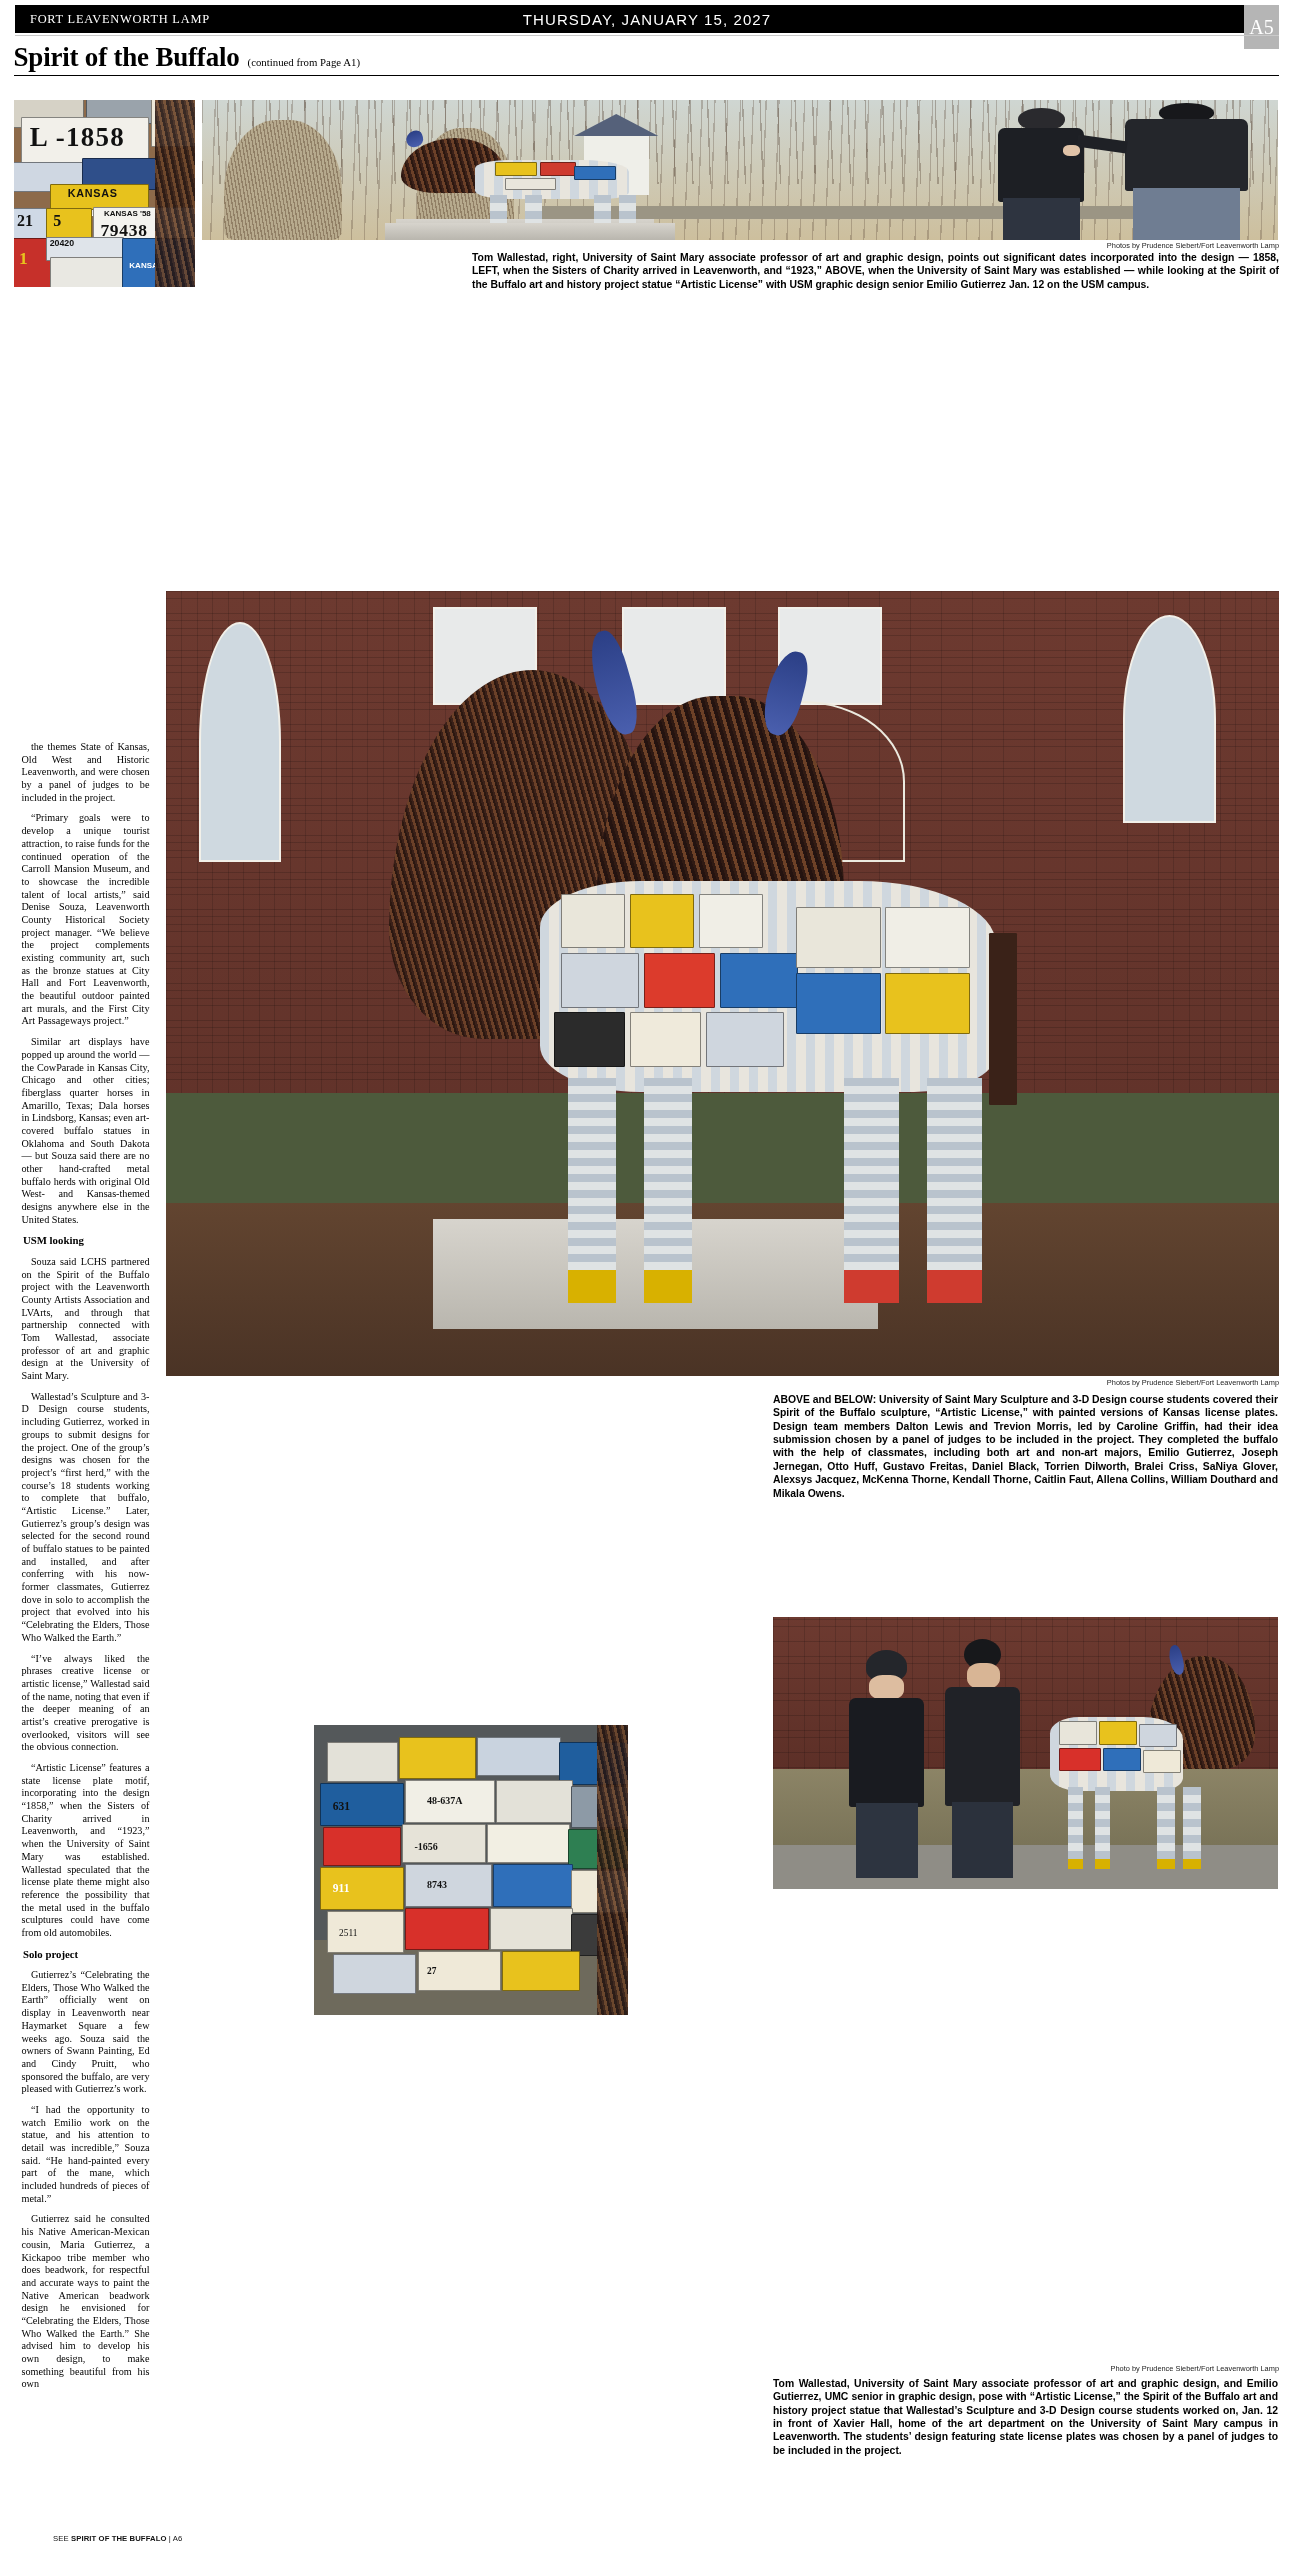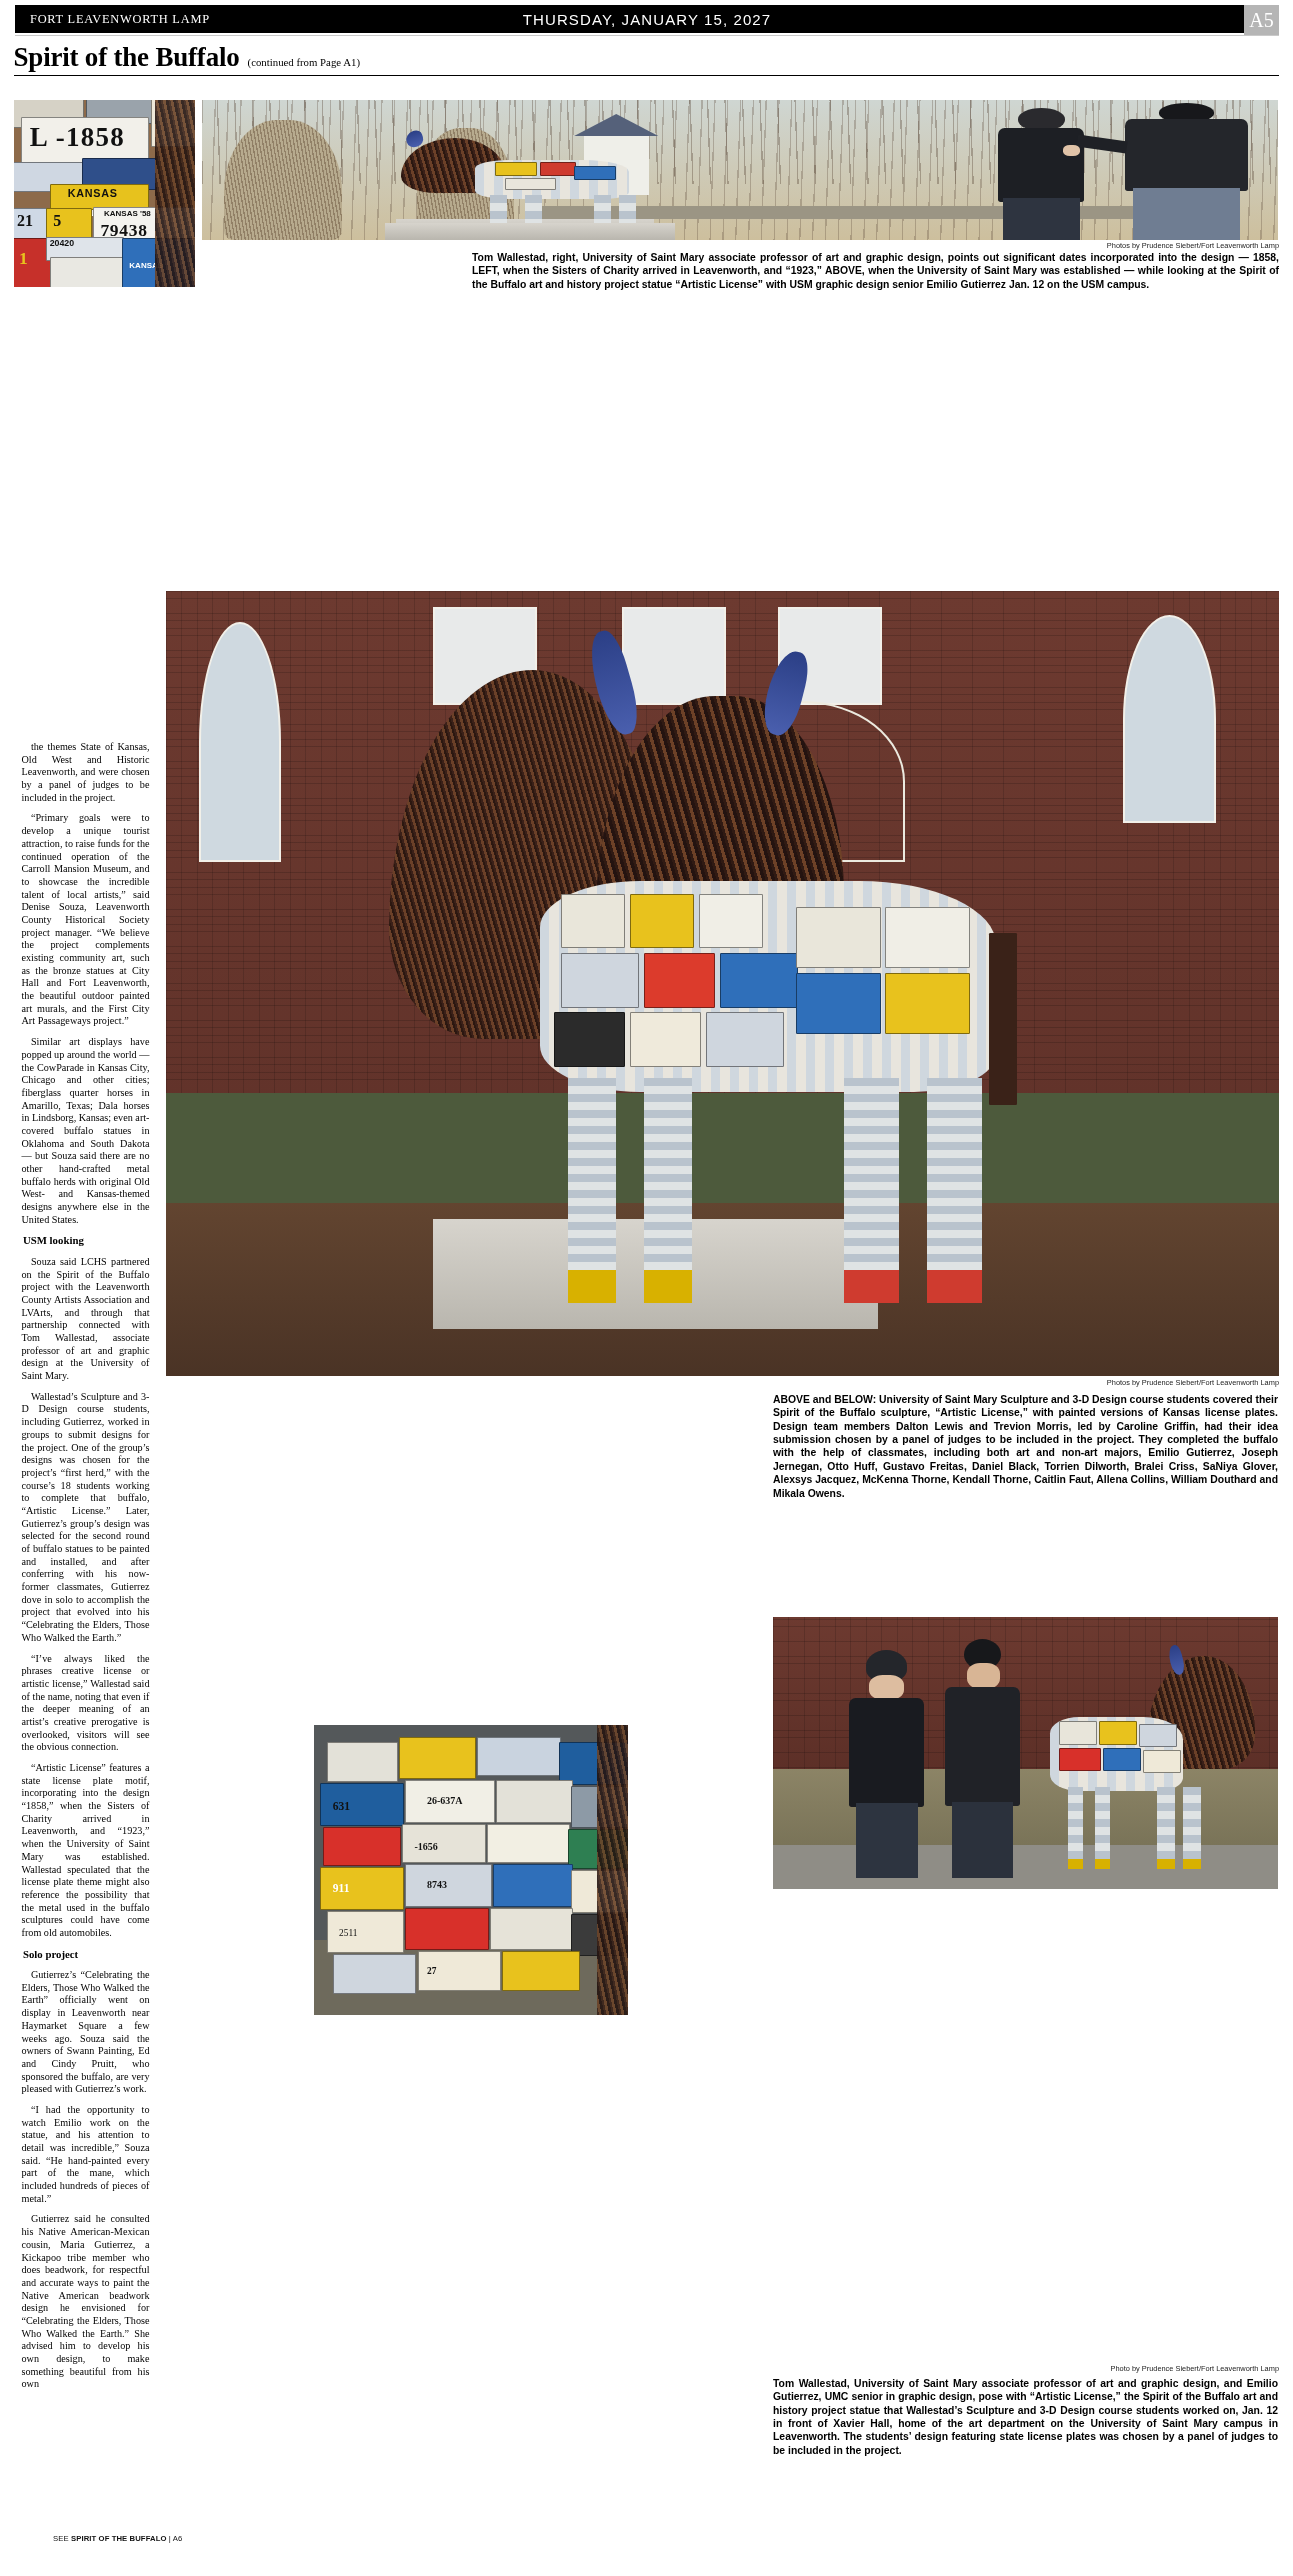--- a/index.html
+++ b/index.html
@@ -4,21 +4,21 @@
 <style>
   html,body{margin:0;padding:0;background:#ffffff;}
   body{width:1293px;height:2576px;font-family:"Liberation Serif",serif;color:#000;position:relative;overflow:hidden;}
 
   
   .masthead{position:absolute;left:15px;top:5.4px;width:1264px;height:28px;background:#000;display:flex;align-items:center;}
   .mast-name{color:#fff;font-family:"Liberation Serif",serif;font-size:13.5px;letter-spacing:0.8px;margin-left:15px;
              transform:scaleX(.92);transform-origin:left center;white-space:nowrap;}
   .mast-date{color:#fff;font-family:"Liberation Sans",sans-serif;font-size:15px;letter-spacing:1.1px;
              position:absolute;left:50%;transform:translateX(-50%);white-space:nowrap;font-weight:400;}
-  .mast-page{position:absolute;right:0;top:0;width:35px;height:31px;background:#b5b5b5;color:#fff;
+  .mast-page{position:absolute;right:0;top:0;width:35px;height:44px;background:#b5b5b5;color:#fff;
              font-family:"Liberation Serif",serif;font-size:20px;display:flex;align-items:center;justify-content:center;}
   .mast-rule{position:absolute;left:15px;top:35px;width:1264px;height:0.7px;background:#c9c9c9;}
 
   
   .headline-wrap{position:absolute;left:13.5px;top:44px;display:flex;align-items:baseline;}
   .headline{font-family:"Liberation Serif",serif;font-weight:bold;font-size:27px;letter-spacing:-0.2px;line-height:1;}
   .cont{font-family:"Liberation Serif",serif;font-size:10.8px;margin-left:8px;}
   .head-rule{position:absolute;left:13.5px;top:75px;width:1265px;height:0.7px;background:#000;}
 
   
@@ -254,21 +254,21 @@
   <div class="plate" style="left:57%;top:48%;width:25%;height:14%;background:#2f6fba;"></div>
   <div class="plate" style="left:82%;top:50%;width:20%;height:14%;background:#efe9d8;"></div>
   <div class="plate" style="left:4%;top:64%;width:24%;height:14%;background:#efe9d8;"></div>
   <div class="plate" style="left:29%;top:63%;width:26%;height:14%;background:#d8302a;"></div>
   <div class="plate" style="left:56%;top:63%;width:26%;height:14%;background:#e6e3d8;"></div>
   <div class="plate" style="left:82%;top:65%;width:20%;height:14%;background:#3b3b3b;"></div>
   <div class="plate" style="left:6%;top:79%;width:26%;height:13%;background:#cfd6de;"></div>
   <div class="plate" style="left:33%;top:78%;width:26%;height:13%;background:#efe9d8;"></div>
   <div class="plate" style="left:60%;top:78%;width:24%;height:13%;background:#e8c21d;"></div>
   <div style="position:absolute;left:6%;top:26%;color:#111;font-family:'Liberation Serif',serif;font-weight:bold;font-size:11.5px;">631</div>
-  <div style="position:absolute;left:36%;top:24%;color:#111;font-family:'Liberation Serif',serif;font-weight:bold;font-size:10px;">26-637A</div>
+  <div style="position:absolute;left:36%;top:24%;color:#111;font-family:'Liberation Serif',serif;font-weight:bold;font-size:10px;">48-637A</div>
   <div style="position:absolute;left:32%;top:40%;color:#111;font-family:'Liberation Serif',serif;font-weight:bold;font-size:10px;">-1656</div>
   <div style="position:absolute;left:6%;top:54%;color:#fff;font-family:'Liberation Serif',serif;font-weight:bold;font-size:11.5px;">911</div>
   <div style="position:absolute;left:36%;top:53%;color:#111;font-family:'Liberation Serif',serif;font-weight:bold;font-size:10px;">8743</div>
   <div style="position:absolute;left:8%;top:70%;color:#111;font-family:'Liberation Serif',serif;font-weight:normal;font-size:9.4px;">2511</div>
   <div style="position:absolute;left:36%;top:83%;color:#111;font-family:'Liberation Serif',serif;font-weight:bold;font-size:9.4px;">27</div>
   <div style="position:absolute;right:0;top:0;width:10%;height:100%;
        background:repeating-linear-gradient(78deg,#3a2218 0 2px,#6a4328 2px 4.7px,#241410 4.7px 7.4px);opacity:.9;"></div>
 </div>
 
 <div class="photo" style="left: 773px; top: 1617px; width: 505px; height: 272px;">

